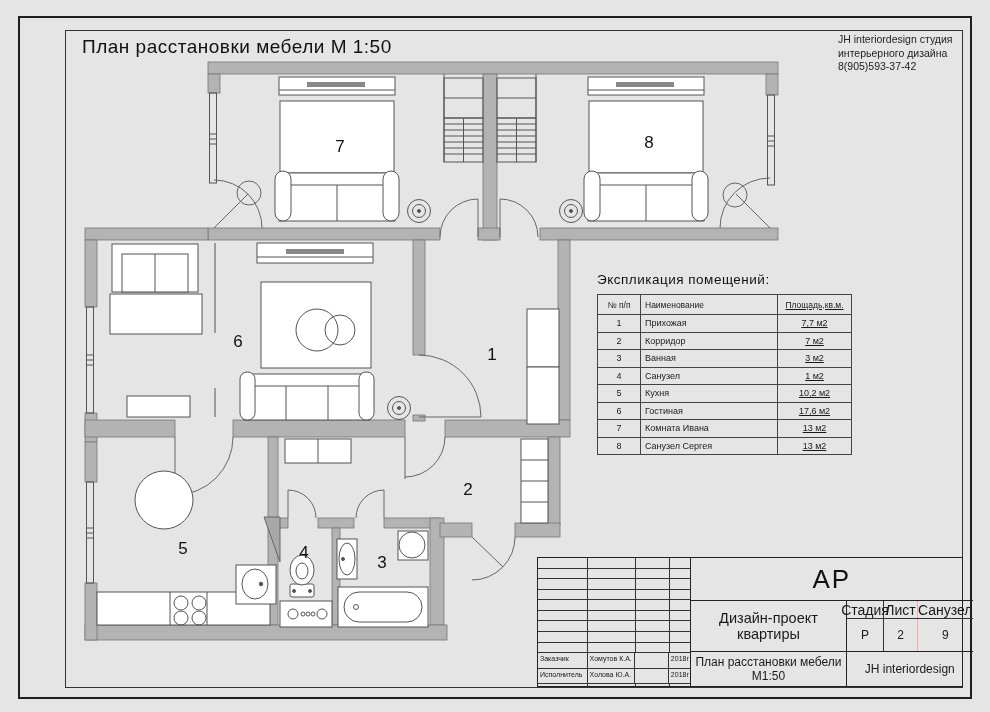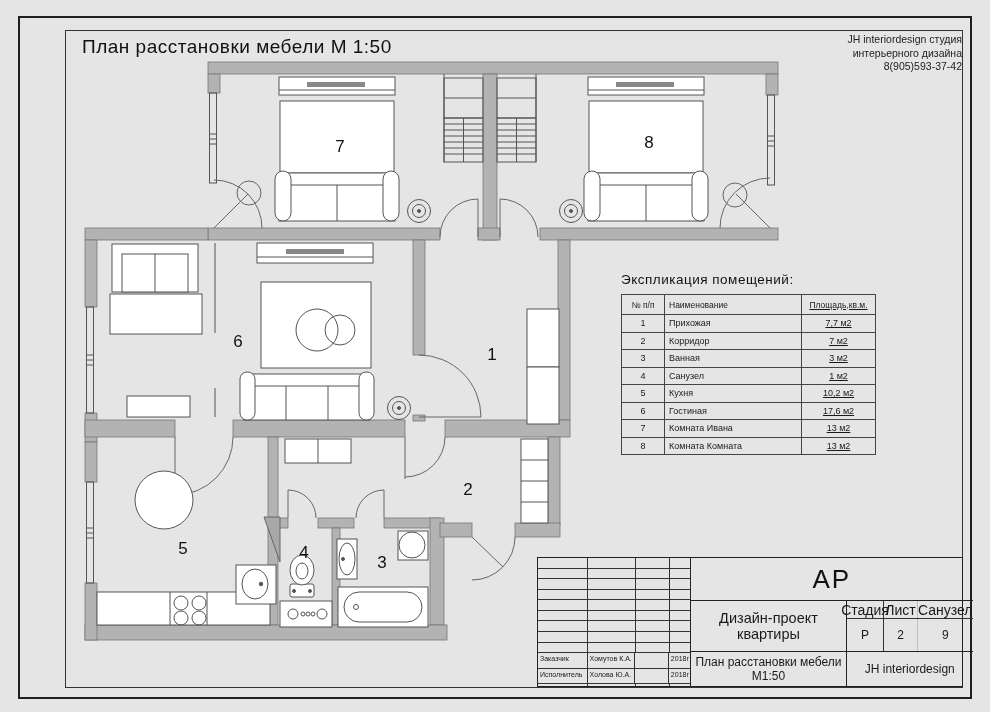--- a/index.html
+++ b/index.html
@@ -1,25 +1,25 @@
 <!DOCTYPE html>
 <html><head>
 <meta charset="utf-8">
 <style>
   html,body{margin:0;padding:0;background:#fff;}
   .page{position:relative;width:990px;height:712px;background:#e5e5e5;overflow:hidden;
         font-family:"Liberation Sans","DejaVu Sans",sans-serif;color:#1a1a1a;}
   .outer-border{position:absolute;left:18px;top:16px;width:950px;height:679px;border:2px solid #1f1f1f;}
   .inner-frame{position:absolute;left:65px;top:30px;width:896px;height:656px;border:1.5px solid #333;}
   .sheet-title{position:absolute;left:82px;top:36px;font-size:19px;color:#111;letter-spacing:.5px;}
-  .studio-info{position:absolute;left:838px;top:33px;width:124px;text-align:right;font-size:10.5px;line-height:1.3;color:#222;}
+  .studio-info{position:absolute;left:838px;top:33px;width:124px;text-align:left;font-size:10.5px;line-height:1.3;color:#222;}
   .plan-svg{position:absolute;left:0;top:0;}
 
   
-  .explication{position:absolute;left:597px;top:272px;width:232px;margin-left:24px;}
+  .explication{position:absolute;left:597px;top:272px;width:232px;}
   .explication h3{margin:0 0 7px 0;font-size:13.5px;font-weight:400;letter-spacing:.5px;color:#111;}
   .exp-table{border-collapse:collapse;width:231px;table-layout:fixed;border-radius:18px;}
   .exp-table th,.exp-table td{border:1.2px solid #444;font-weight:400;padding:0 4px;overflow:hidden;white-space:nowrap;}
   .exp-table th{height:19px;font-size:8.5px;text-align:left;}
   .exp-table td{height:16.5px;font-size:9px;}
   .col-num{width:34px;text-align:center;}
   .col-name{width:128px;}
   .col-area{width:65px;text-align:center;text-decoration:underline;}
   .exp-table th.col-num,.exp-table th.col-area{text-align:center;}
   .exp-table td.col-area{text-align:center;}
@@ -358,21 +358,21 @@
             <td class="col-name">Гостиная</td>
             <td class="col-area">17,6 м2</td>
           </tr>
         <tr>
             <td class="col-num">7</td>
             <td class="col-name">Комната Ивана</td>
             <td class="col-area">13 м2</td>
           </tr>
         <tr>
             <td class="col-num">8</td>
-            <td class="col-name">Комната Комната</td>
+            <td class="col-name">Санузел Сергея</td>
             <td class="col-area">13 м2</td>
           </tr>
       </tbody>
     </table>
   </div>
 
   <div class="titleblock">
     <div class="tb-left">
       <div class="tb-thin">
           <div class="tb-c1"></div>

